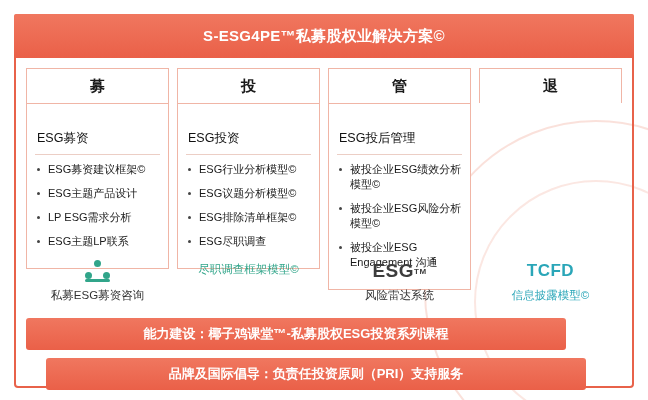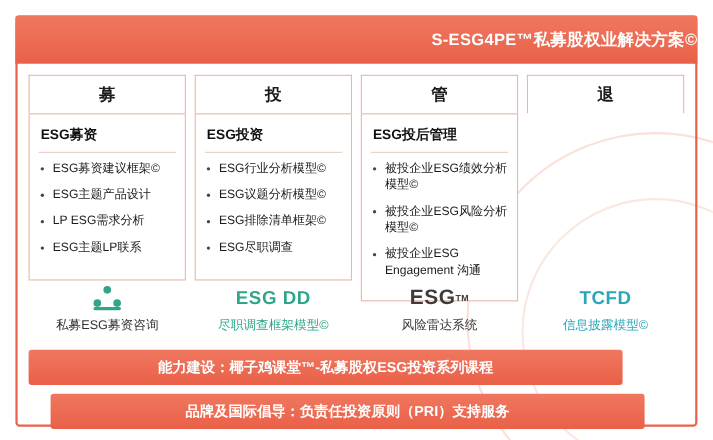--- a/index.html
+++ b/index.html
@@ -52,21 +52,21 @@
     position: absolute;
     left: 14px;
     top: 14px;
     width: 620px;
     height: 44px;
     box-sizing: border-box;
     background: linear-gradient(180deg, #f0775f 0%, #ea6048 100%);
     color: #ffffff;
     display: flex;
     align-items: center;
-    justify-content: flex-end;
+    justify-content: center;
     font-size: 15px;
     font-weight: bold;
     letter-spacing: .3px;
     z-index: 3;
     border-radius: 2px 2px 0 0;
   }
   .columns {
     position: absolute;
     left: 26px;
     top: 68px;
@@ -94,23 +94,23 @@
   }
   .col-body {
     background: #ffffff;
     border: 1px solid #f0b5a6;
     padding: 8px 8px 10px 8px;
     min-height: 152px;
     box-sizing: border-box;
   }
   .col-sub {
     font-size: 12.5px;
-    font-weight: bold;
+    font-weight: normal;
     color: #111111;
-    margin: 2px 0 7px 2px;
+    margin: 18px 0 7px 2px;
   }
   .divider {
     height: 1px;
     background: #eccec5;
     margin: 0 0 7px 0;
   }
   .bullets {
     list-style: none;
     margin: 0;
     padding: 0;
@@ -288,21 +288,20 @@
         <i class="t"></i>
         <i class="l"></i>
         <i class="r"></i>
         <span class="bar"></span>
       </span>
     </div>
     <div class="logo-caption">私募ESG募资咨询</div>
   </div>
 
   <div class="logo-cell">
-    <div class="logo-mark">ESG DD</div>
     <div class="logo-caption teal">尽职调查框架模型©</div>
   </div>
 
   <div class="logo-cell">
     <div class="logo-mark esg-tm">
       <span>ESG</span>
         <sup>TM</sup>
     </div>
     <div class="logo-caption">风险雷达系统</div>
   </div>

